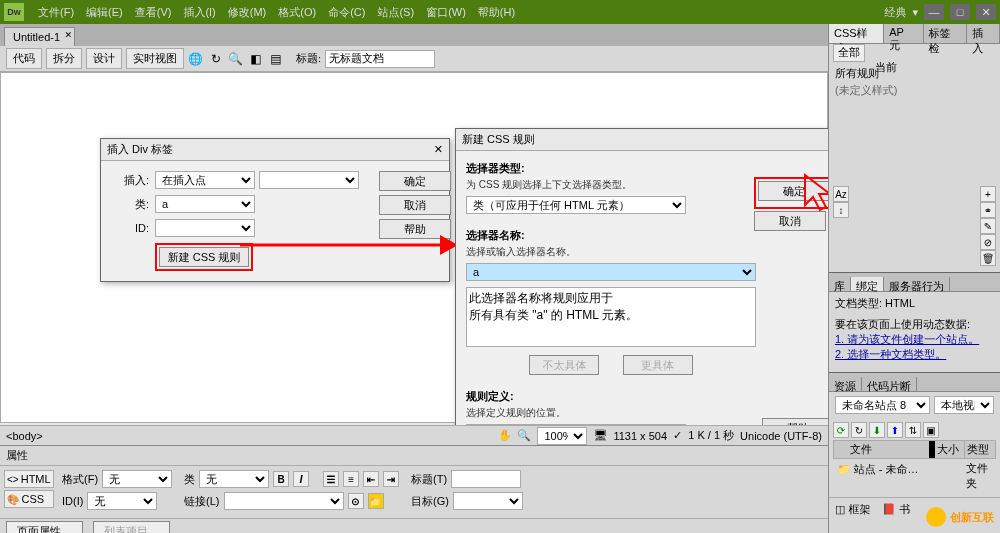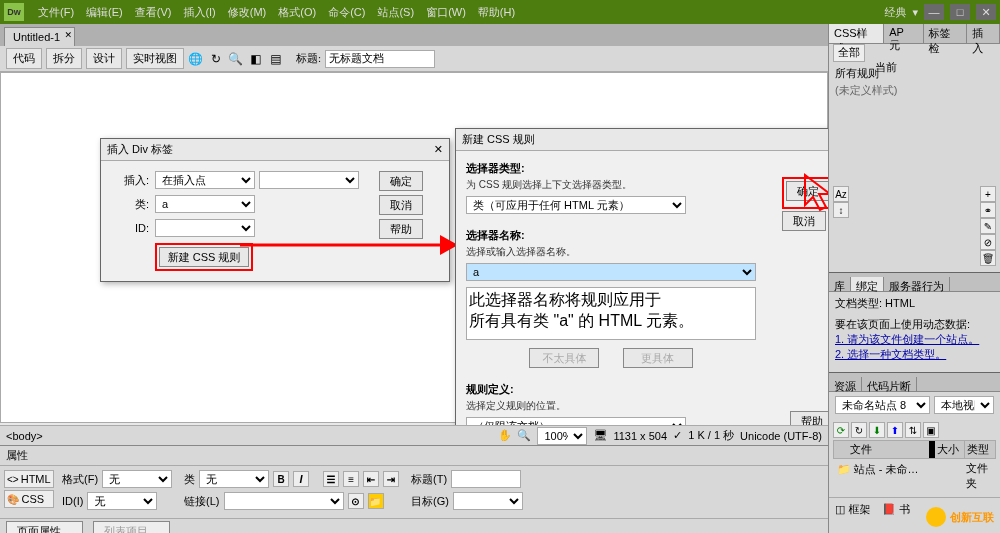--- a/index.html
+++ b/index.html
@@ -28,42 +28,42 @@
 .rp-group { border-top: 1px solid #aaa; margin-top: 6px; padding-top: 4px; }
 .rp-btn-row { display: flex; gap: 2px; margin-top: 4px; }
 .rp-ico { width: 16px; height: 16px; border: 1px solid #aaa; background: #eee; display: flex; align-items: center; justify-content: center; font-size: 10px; }
 .dialog { position: absolute; background: #f0f0f0; border: 1px solid #666; box-shadow: 2px 2px 6px rgba(0,0,0,0.3); }
 .dlg-title { height: 22px; background: #e8e8e8; border-bottom: 1px solid #aaa; display: flex; align-items: center; padding: 0 6px; }
 .dlg-close { margin-left: auto; cursor: pointer; }
 .dlg-body { padding: 10px; }
 .form-row { display: flex; align-items: center; margin-bottom: 6px; }
 .form-label { width: 38px; text-align: right; margin-right: 6px; }
 select, input[type=text] { border: 1px solid #aaa; height: 18px; background: #fff; padding: 0 2px; }
-.dlg-btn { width: 44px; height: 20px; border: 1px solid #888; background: #e8e8e8; cursor: pointer; margin-bottom: 4px; display: block; }
+.dlg-btn { width: 72px; height: 20px; border: 1px solid #888; background: #e8e8e8; cursor: pointer; margin-bottom: 4px; display: block; }
 .red-box { border: 2px solid red; }
 .red-arrow { position: absolute; pointer-events: none; }
 .statusbar { position: absolute; left: 0; right: 172px; bottom: 88px; height: 20px; background: #d8d8d8; border-top: 1px solid #aaa; display: flex; align-items: center; padding: 0 6px; font-size: 10px; }
 .status-right { margin-left: auto; display: flex; gap: 6px; align-items: center; }
 .prop-panel { position: absolute; left: 0; right: 172px; bottom: 0; height: 88px; background: #d8d8d8; border-top: 1px solid #888; }
 .prop-title { padding: 2px 6px; border-bottom: 1px solid #aaa; }
 .prop-body { display: flex; padding: 4px; gap: 8px; }
 .prop-left { width: 50px; }
 .prop-btn { display: flex; align-items: center; gap: 2px; padding: 2px; border: 1px solid #aaa; margin-bottom: 2px; background: #eee; cursor: pointer; font-size: 10px; }
 .prop-cols { display: flex; gap: 12px; flex: 1; }
 .prop-field { display: flex; align-items: center; gap: 4px; margin-bottom: 4px; }
 .prop-field select, .prop-field input { width: 70px; }
 .fmt-btn { width: 16px; height: 16px; border: 1px solid #aaa; background: #eee; display: inline-flex; align-items: center; justify-content: center; font-size: 10px; font-weight: bold; }
 .prop-bottom { display: flex; padding: 2px 6px; gap: 10px; border-top: 1px solid #aaa; }
 .link-btn { padding: 2px 10px; border: 1px solid #888; background: #eee; cursor: pointer; }
 .dialog2 { position: absolute; left: 455px; top: 128px; width: 390px; background: #f0f0f0; border: 1px solid #666; box-shadow: 2px 2px 6px rgba(0,0,0,0.3); }
 .d2-label { font-weight: bold; margin-bottom: 2px; }
 .d2-desc { margin-bottom: 4px; font-size: 10px; color: #333; }
 .d2-select { width: 220px; }
 .d2-combo { width: 290px; background: #bfe4ff; }
-.d2-textarea { width: 290px; height: 53px; border: 1px solid #aaa; background: #fff; font-size: 16px; padding: 2px; resize: none; }
+.d2-textarea { width: 290px; height: 60px; border: 1px solid #aaa; background: #fff; font-size: 12px; padding: 2px; resize: none; }
 .d2-btns { position: absolute; right: 10px; top: 26px; }
 .cursor-svg { position: absolute; left: 800px; top: 170px; pointer-events: none; }
 .watermark { position: absolute; right: 6px; bottom: 6px; color: #ff9800; font-weight: bold; font-size: 14px; display:flex; align-items:center; gap:4px;}
 .wm-ico { width:20px; height:20px; background:#ffc107; border-radius:50%; }
 </style>
 </head>
 <body>
 
 <div class="menubar">
   <div class="dw-logo">Dw</div>

